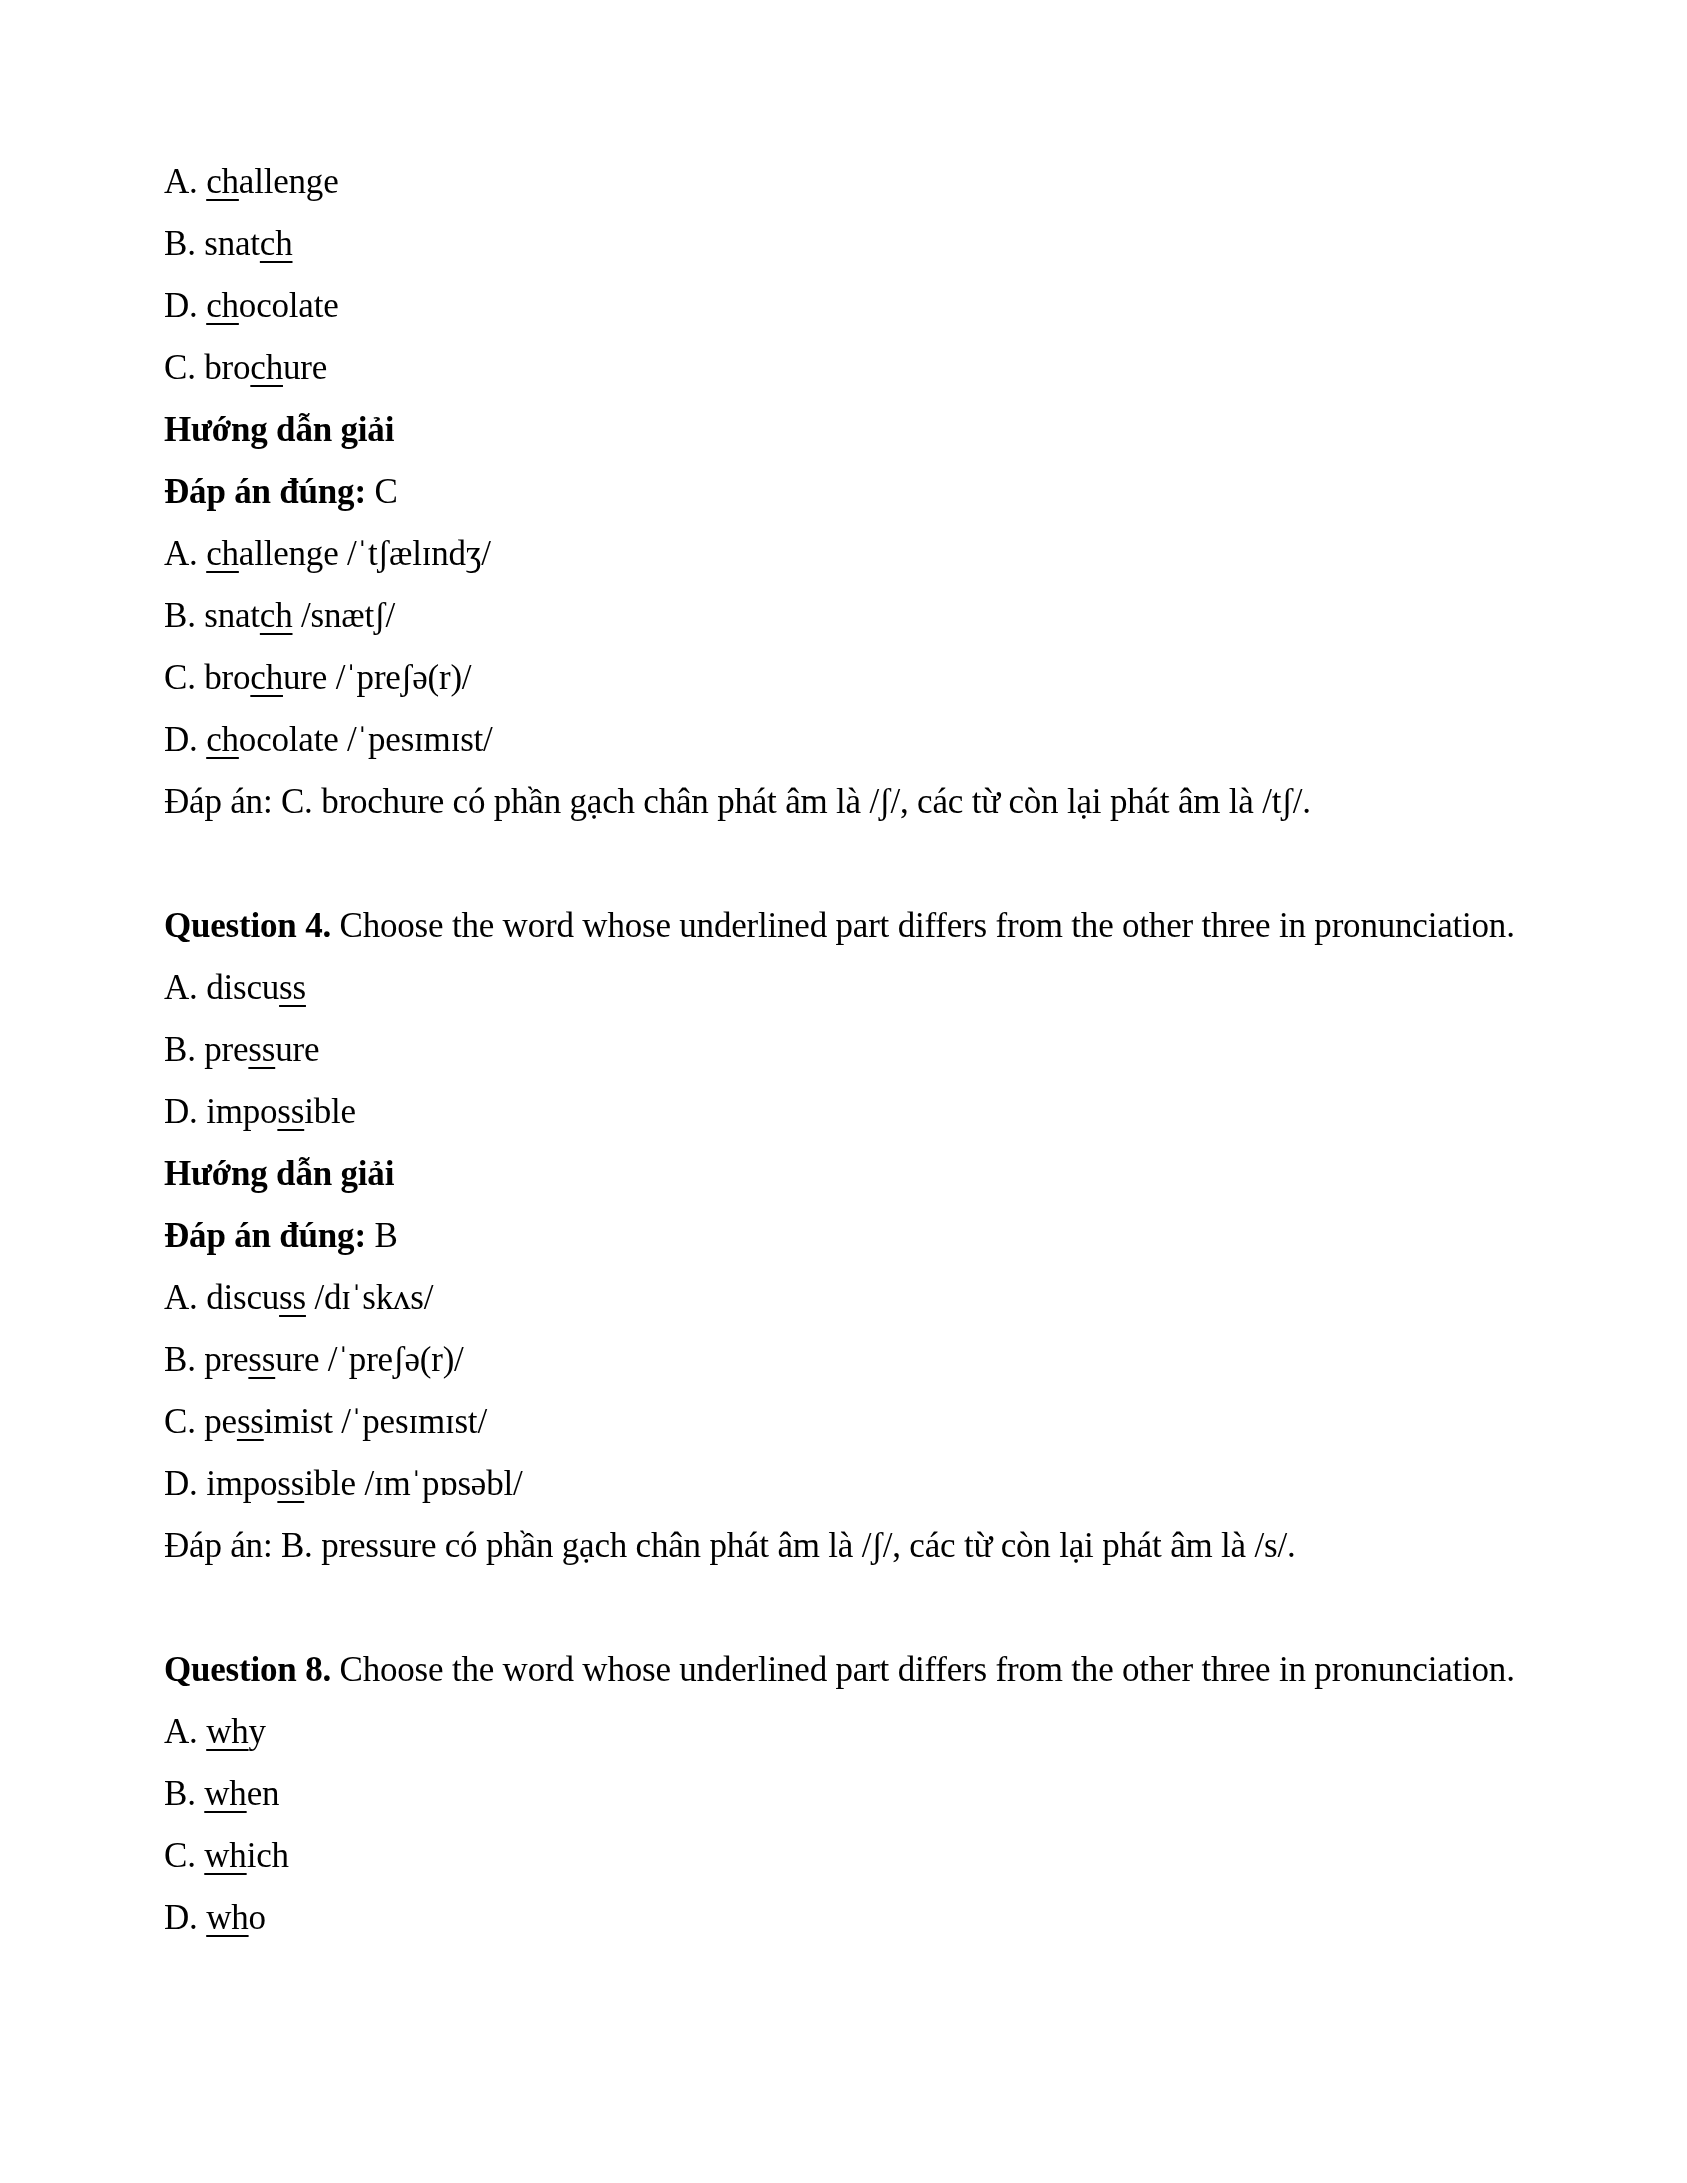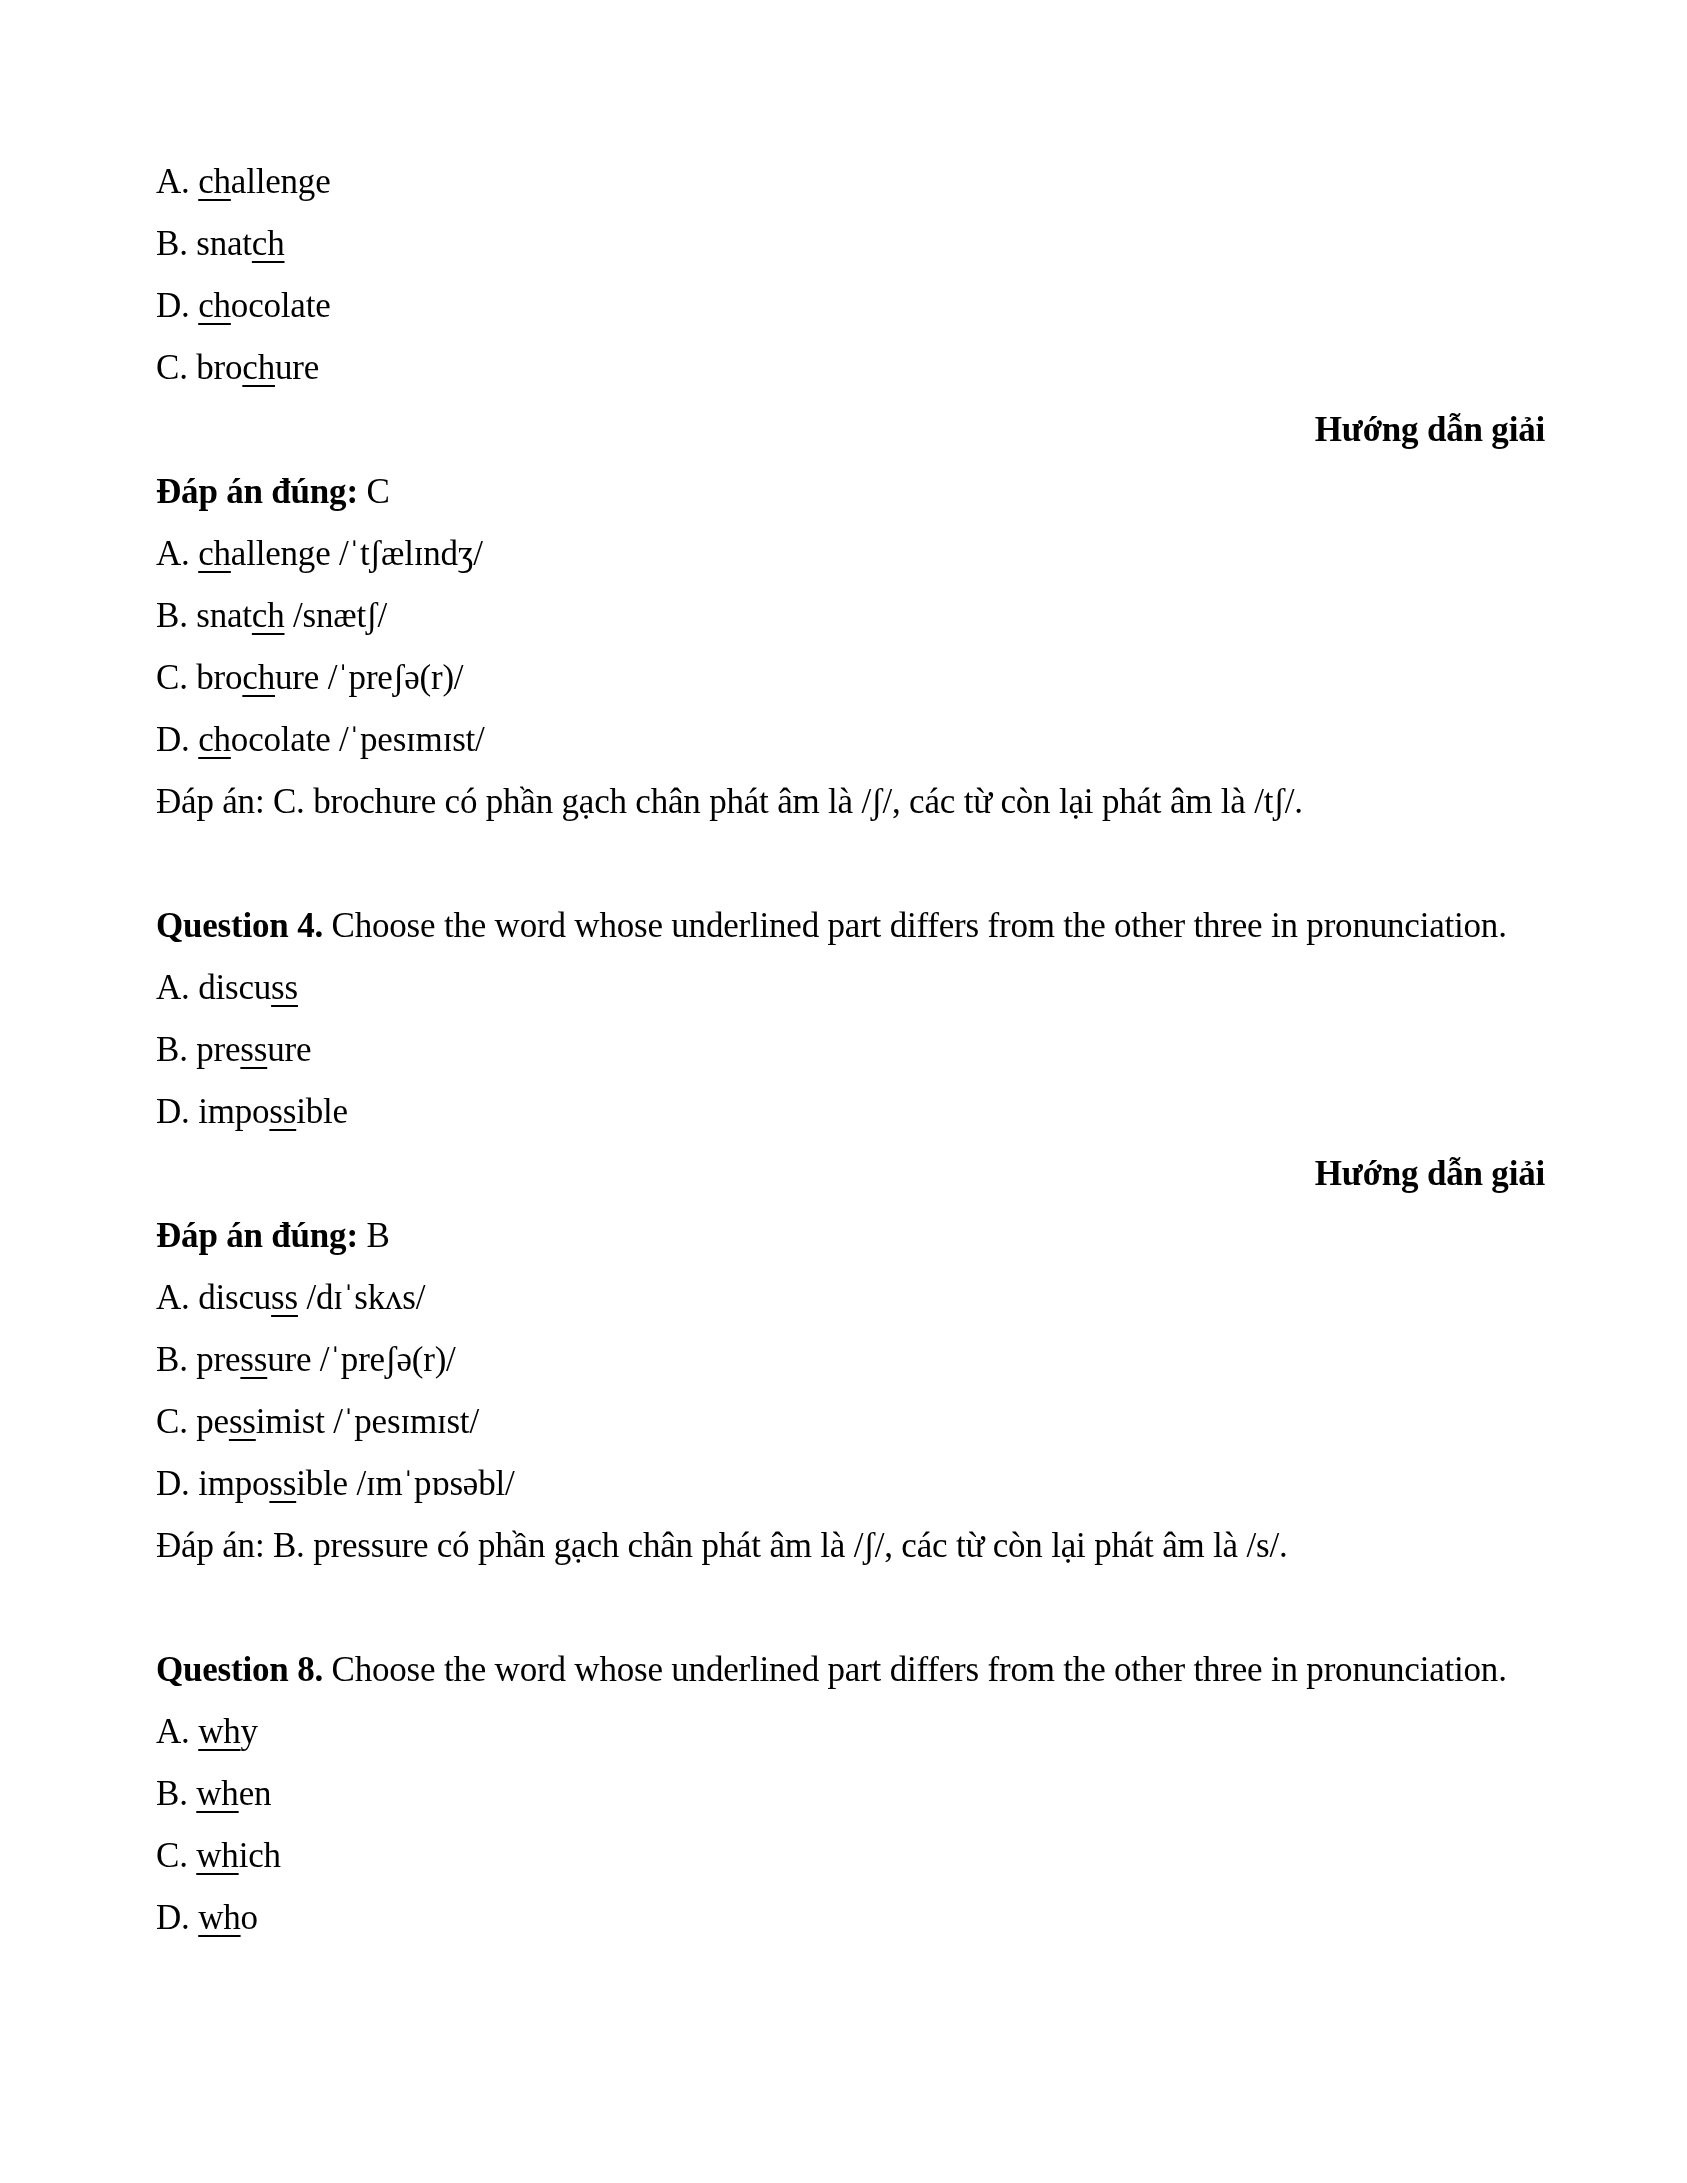--- a/index.html
+++ b/index.html
@@ -1,27 +1,27 @@
 <!DOCTYPE html>
 <html style="font-size:12.7px"><head>
 <meta charset="utf-8">
 <style>
   html, body { margin: 0; padding: 0; background: #ffffff; }
   body {
     width: 1687px; height: 2183px; position: relative; overflow: hidden;
     font-family: "Liberation Serif", "DejaVu Serif", serif;
     color: #000000;
   }
-  .page { position: absolute; left: 156px; top: 151px; width: 1389px; }
+  .page { position: absolute; left: 164px; top: 151px; width: 1389px; }
   .line {
     font-size: 35px; line-height: 62px; height: 62px; white-space: nowrap;
     letter-spacing: -0.2px;
   }
   .gap { height: 62px; }
-  .b { font-weight: bold; text-align: right; }
+  .b { font-weight: bold; }
   u { text-decoration: underline; text-decoration-thickness: 2.4px; text-underline-offset: 5.6px; }
 </style>
 </head>
 <body>
 
 <div class="page">
 
   <div>
     <div class="line"><span>A.</span> <span></span><u>ch</u><span>allenge</span></div>
     <div class="line"><span>B.</span> <span>snat</span><u>ch</u><span></span></div>

